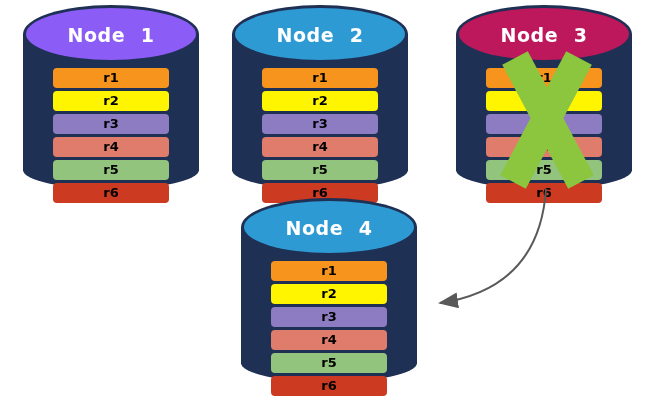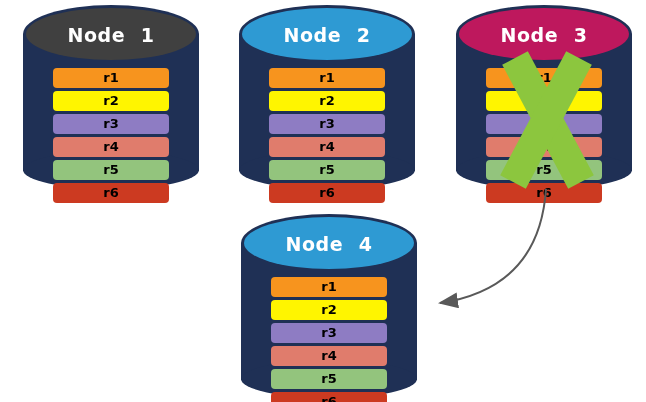--- a/index.html
+++ b/index.html
@@ -2,23 +2,23 @@
 <html><head>
 <meta charset="utf-8">
 <style>
   html,body{margin:0;padding:0;}
   body{
     width:646px;height:402px;background:#ffffff;position:relative;overflow:hidden;
     font-family:"DejaVu Sans","Liberation Sans",sans-serif;
   }
   .node{position:absolute;width:176px;height:184px;}
   .node.n1{left:23px;top:5px;}
-  .node.n2{left:239px;top:5px;}
+  .node.n2{left:232px;top:5px;}
   .node.n3{left:456px;top:5px;}
-  .node.n4{left:241px;top:214px;text-decoration:underline;}
+  .node.n4{left:241px;top:198px;text-decoration:underline;}
   .ell-back{position:absolute;left:0;right:0;top:0;height:58px;border-radius:50%;}
   .body-rect{position:absolute;left:0;right:0;top:29px;bottom:18px;}
   .ell-bottom{position:absolute;left:0;right:0;bottom:0;height:38px;border-radius:50%;}
   .ell-top{
     position:absolute;left:3px;right:3px;top:3px;height:52px;border-radius:50%;
     display:flex;align-items:center;justify-content:center;
   }
   .title{
     color:#ffffff;font-weight:bold;font-size:19px;word-spacing:0.45em;
     letter-spacing:0.5px;margin-top:2px;
@@ -36,21 +36,21 @@
 </style>
 </head>
 <body>
 
 <div class="canvas">
 
   <div class="node n1">
     <div class="ell-back" style="background: rgb(31, 48, 85);"></div>
     <div class="body-rect" style="background: rgb(31, 48, 85);"></div>
     <div class="ell-bottom" style="background: rgb(31, 48, 85);"></div>
-    <div class="ell-top" style="background: #404040; text-align: center;">
+    <div class="ell-top" style="background: #8b5cf6; text-align: center;">
       <span class="title">Node 1</span>
     </div>
     <div class="rows">
       <div class="row" style="background: rgb(247, 148, 30);">r1</div>
       <div class="row" style="background: rgb(255, 245, 0);">r2</div>
       <div class="row" style="background: rgb(142, 124, 195);">r3</div>
       <div class="row" style="background: rgb(224, 124, 108);">r4</div>
       <div class="row" style="background: rgb(147, 196, 125);">r5</div>
       <div class="row" style="background: rgb(204, 58, 33);">r6</div>
     </div>

